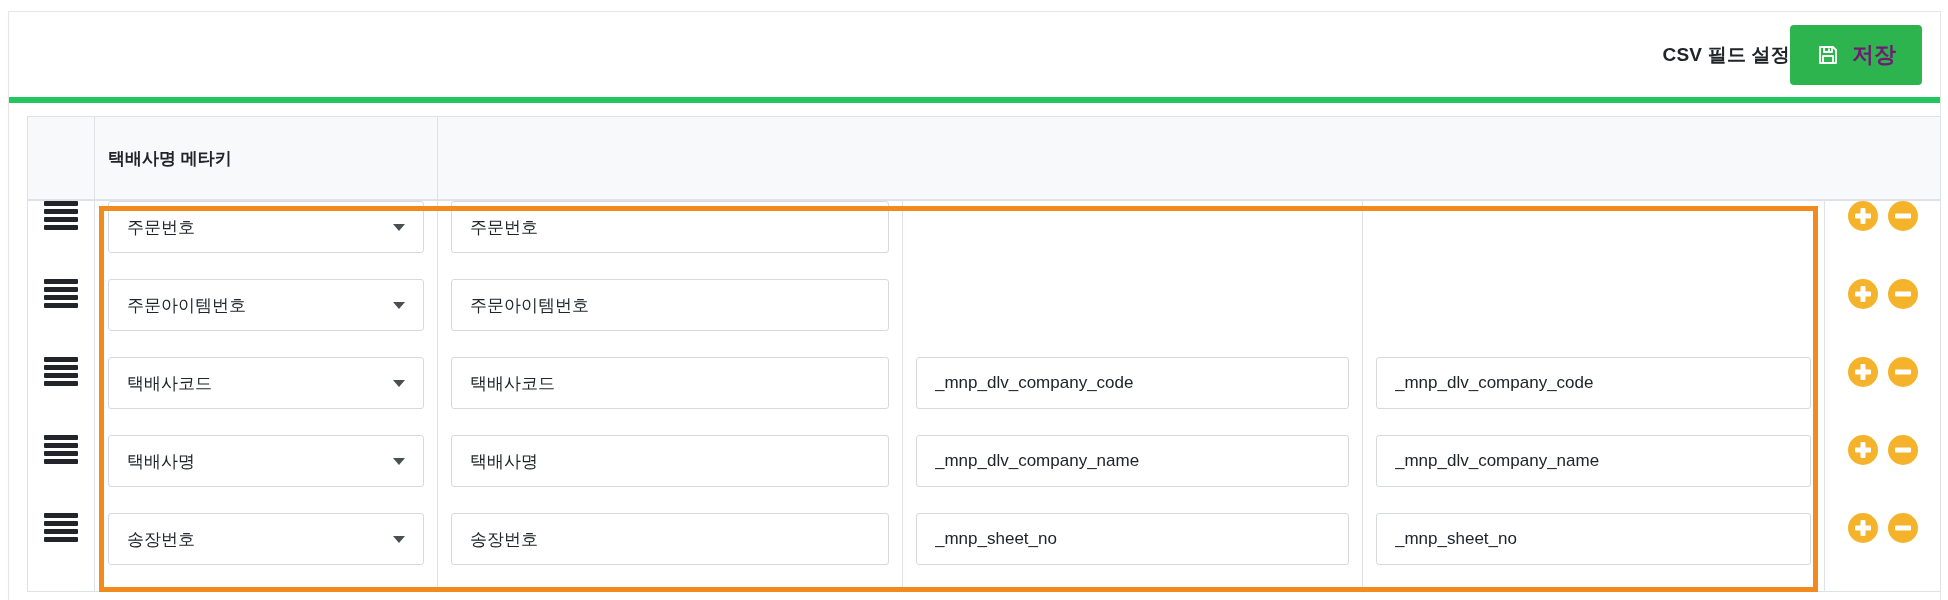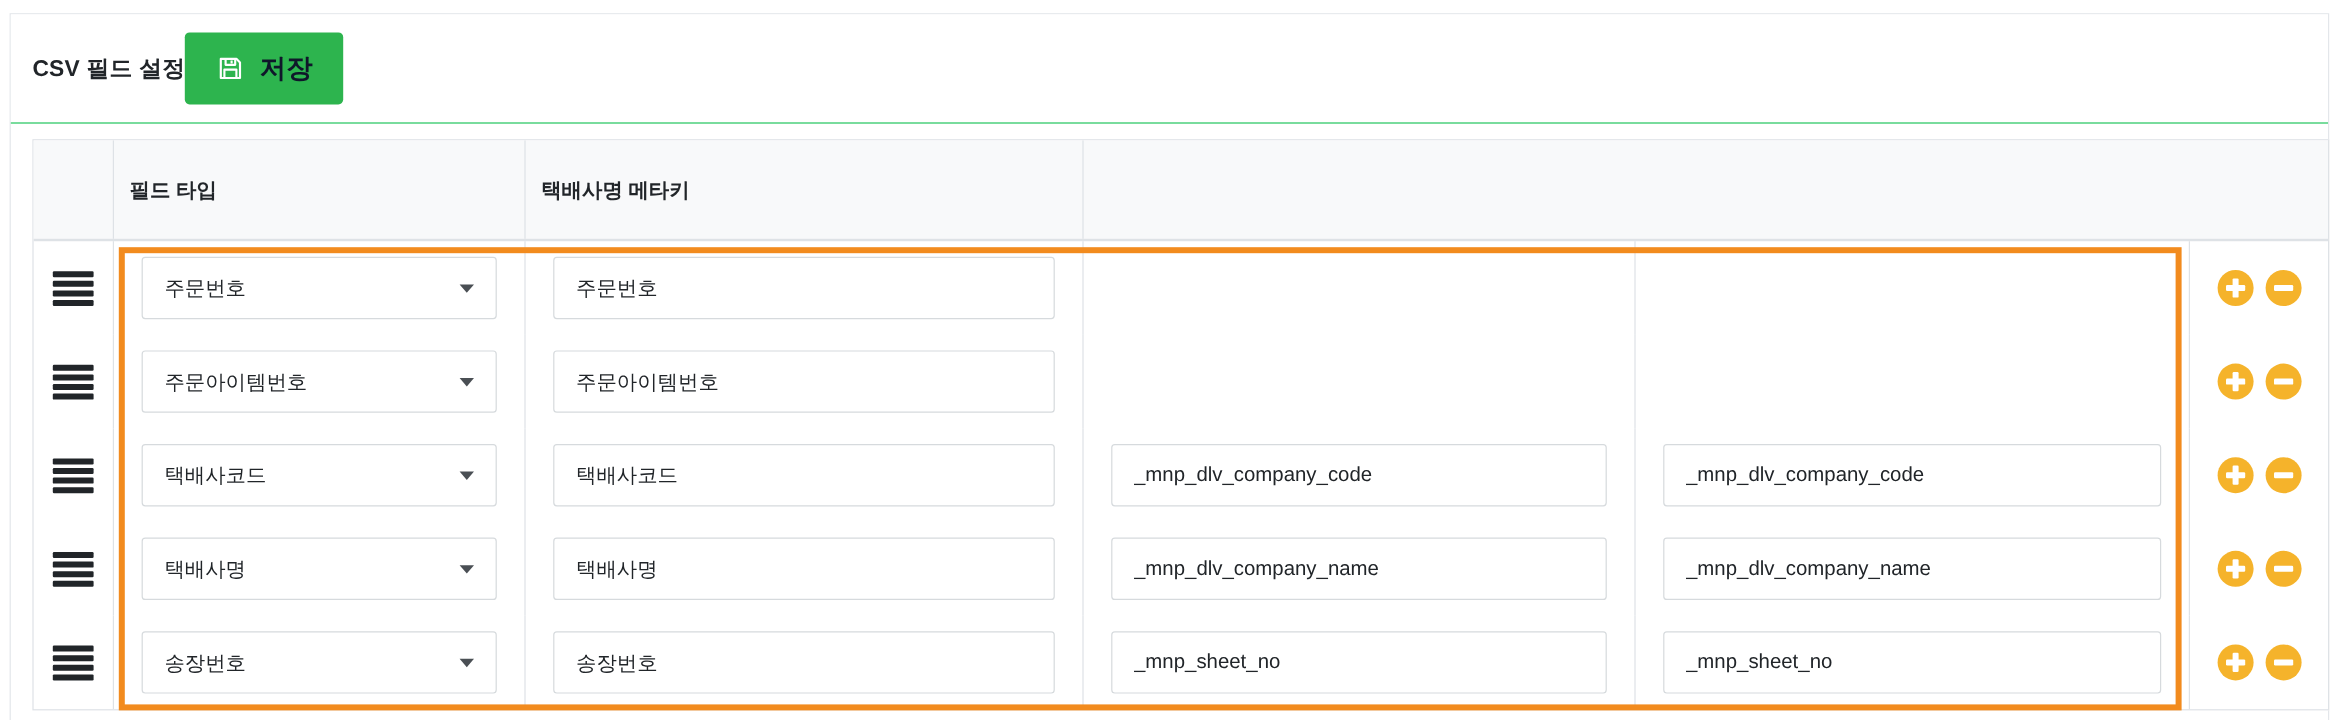--- a/index.html
+++ b/index.html
@@ -2,37 +2,37 @@
 <html><head>
 <meta charset="utf-8">
 <style>
   * { margin:0; padding:0; box-sizing:border-box; }
   html,body { width:1948px; height:600px; overflow:hidden; background:#ffffff;
     font-family:"Liberation Sans","DejaVu Sans",sans-serif; color:#212529; }
 
   .card { position:absolute; left:8px; top:11px; width:1933px; height:720px;
     background:#fff; border:1px solid #e3e6ea; }
 
-  .card-header { height:91px; display:flex; align-items:center; justify-content:flex-start;
-    padding:0 18px; border-bottom:1px solid #22c55e; background:#fff; }
+  .card-header { height:91px; display:flex; align-items:center; justify-content:flex-end;
+    padding:0 18px; border-bottom:6px solid #22c55e; background:#fff; }
   .page-title { font-size:19px; font-weight:700; letter-spacing:0.2px; }
 
-  .save-btn { display:flex; align-items:center; gap:12px; background:#2db44e; color:#0f172a;
+  .save-btn { display:flex; align-items:center; gap:12px; background:#2db44e; color:#701a75;
     border:none; border-radius:4px; padding:0 26px; height:60px; font-size:22px; font-weight:700;
     cursor:pointer; font-family:inherit; }
   .save-btn svg { display:block; }
 
   .card-body { padding:13px 0 0 18px; }
 
   .tbl { position:relative; width:1914px; border:1px solid #dee2e6; background:#fff; }
   .tr { display:grid; grid-template-columns:66px 343px 465px 460px 462px 1fr; }
   .thead { background:#f8f9fa; border-bottom:2px solid #dee2e6; }
   .th { min-height:82px; display:flex; align-items:center; padding:0 13px;
     font-weight:700; font-size:17px; }
-  .td { height:78px; display:flex; align-items:center; padding:0 23px; }
+  .td { height:78px; display:flex; align-items:flex-start; padding:0 13px; }
   .tr > div + div { border-left:1px solid #dee2e6; }
 
   
   .drag-cell { justify-content:center; cursor:grab; }
   .drag-icon { display:flex; flex-direction:column; gap:3px; }
   .drag-icon i { display:block; width:34px; height:5px; background:#212529; border-radius:1px; }
 
   
   .fselect { width:100%; height:52px; background:#fff; border:1px solid #d6dadd; border-radius:3px;
     display:flex; align-items:center; justify-content:space-between; padding:0 18px;
@@ -75,21 +75,20 @@
       </span>
       <span>저장</span>
     </button>
   </div>
 
   <div class="card-body">
     <div class="tbl">
 
       <div class="tr thead">
         <div class="th"></div>
-        <div class="th">필드 타입</div>
         <div class="th">택배사명 메타키</div>
         <div class="th"></div>
       </div>
 
       <div class="tr">
         <div class="td drag-cell">
           <span class="drag-icon">
               <i></i>
               <i></i>
               <i></i>

